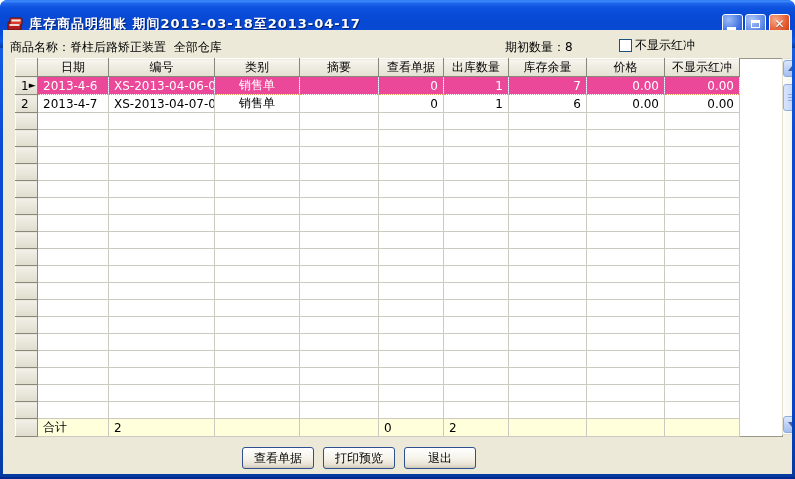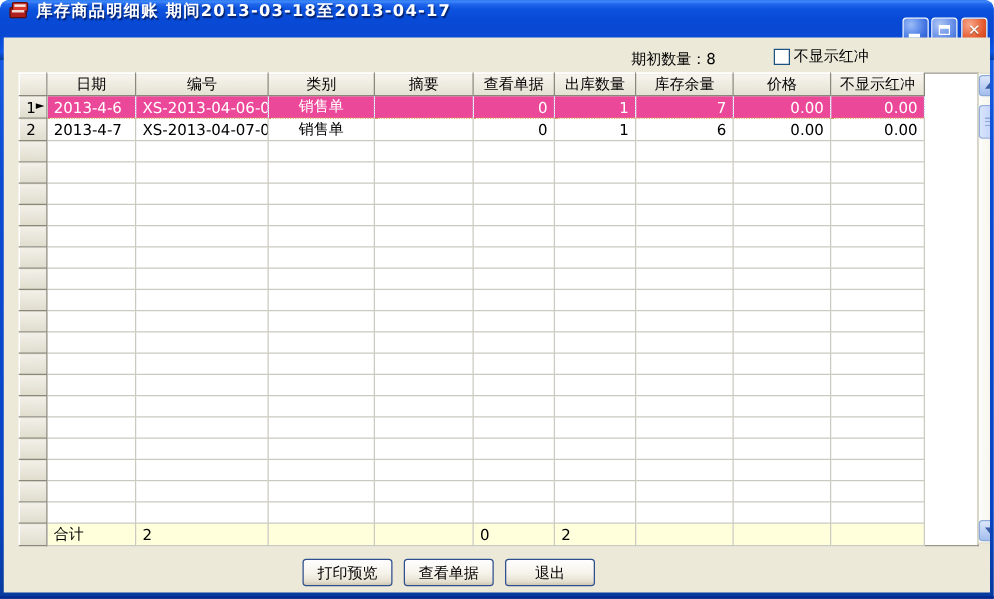--- a/index.html
+++ b/index.html
@@ -6,21 +6,21 @@
   body{width:795px;height:479px;position:relative;overflow:hidden;
        font-family:"DejaVu Sans","Liberation Sans",sans-serif;-webkit-font-smoothing:none;}
 
   
   .window{position:absolute;inset:0;background:linear-gradient(180deg,#1b63e8,#0b4bd2 30%,#0845c4 85%,#063a9e);
           border-radius:8px 8px 0 0;}
   .window::after{content:"";position:absolute;left:0;right:0;bottom:0;height:2px;background:#03288f;}
 
   .titlebar{position:absolute;top:0;left:0;right:0;height:48px;border-radius:7px 7px 0 0;
             background:linear-gradient(180deg,#2d7bf4 0%,#3c86fa 3%,#1f66ec 7%,#0c52de 16%,#084ad6 32%,#0848d2 55%,#0a4fdc 74%,#0d57e8 86%,#0846b8 95%,#063a9e 100%);
-            display:flex;padding:0 5px;box-sizing:border-box;}
+            display:flex;align-items:center;padding:0 5px;box-sizing:border-box;}
   .app-icon{width:18px;height:16px;margin:0 4px 0 2px;flex:0 0 auto;}
   .title-text{color:#fff;font-size:13px;font-weight:bold;letter-spacing:1px;
               text-shadow:1px 1px 1px rgba(0,0,30,.6);white-space:nowrap;overflow:hidden;flex:1;}
   .winbtns{display:flex;gap:2px;align-items:center;}
   .wbtn{width:21px;height:21px;border:1px solid #fff;border-radius:3px;box-sizing:border-box;
         display:flex;align-items:center;justify-content:center;position:relative;}
   .wbtn.min,.wbtn.max{background:radial-gradient(circle at 30% 25%,#9cbcf8,#3b6fe0 65%,#2a55c0);}
   .wbtn.max{background:radial-gradient(circle at 30% 25%,#aec6f6,#5c86e6 65%,#3c63c6);}
   .wbtn.close{background:radial-gradient(circle at 30% 25%,#f7a98c,#e4572b 60%,#c23a12);margin-left:1px;}
   .g-min{position:absolute;left:4px;bottom:4px;width:9px;height:3px;background:#fff;}
@@ -96,20 +96,21 @@
           <span class="g-max"></span>
         </div>
       <div class="wbtn close">
           <span class="g-x">✕</span>
         </div>
     </div>
   </div>
 
   <div class="client">
     <div class="infobar">
+      <span class="product-label">商品名称：脊柱后路矫正装置  全部仓库</span>
       <span class="openqty">期初数量：8</span>
       <span class="chk">
         <span class="box"></span>
         <span>不显示红冲</span>
       </span>
     </div>
 
     <div class="gridwrap">
       <table class="grid" id="grid">
           <colgroup>
@@ -428,18 +429,18 @@
             <span class="tri-up"></span>
           </div>
         <div class="thumb"></div>
         <div class="sbtn down">
             <span class="tri-down"></span>
           </div>
       </div>
     </div>
 
     <div class="btnbar">
+      <button class="xpbtn">查看单据</button>
       <button class="xpbtn">打印预览</button>
-      <button class="xpbtn">查看单据</button>
       <button class="xpbtn">退出</button>
     </div>
   </div>
 </div>
 
 </body></html>

